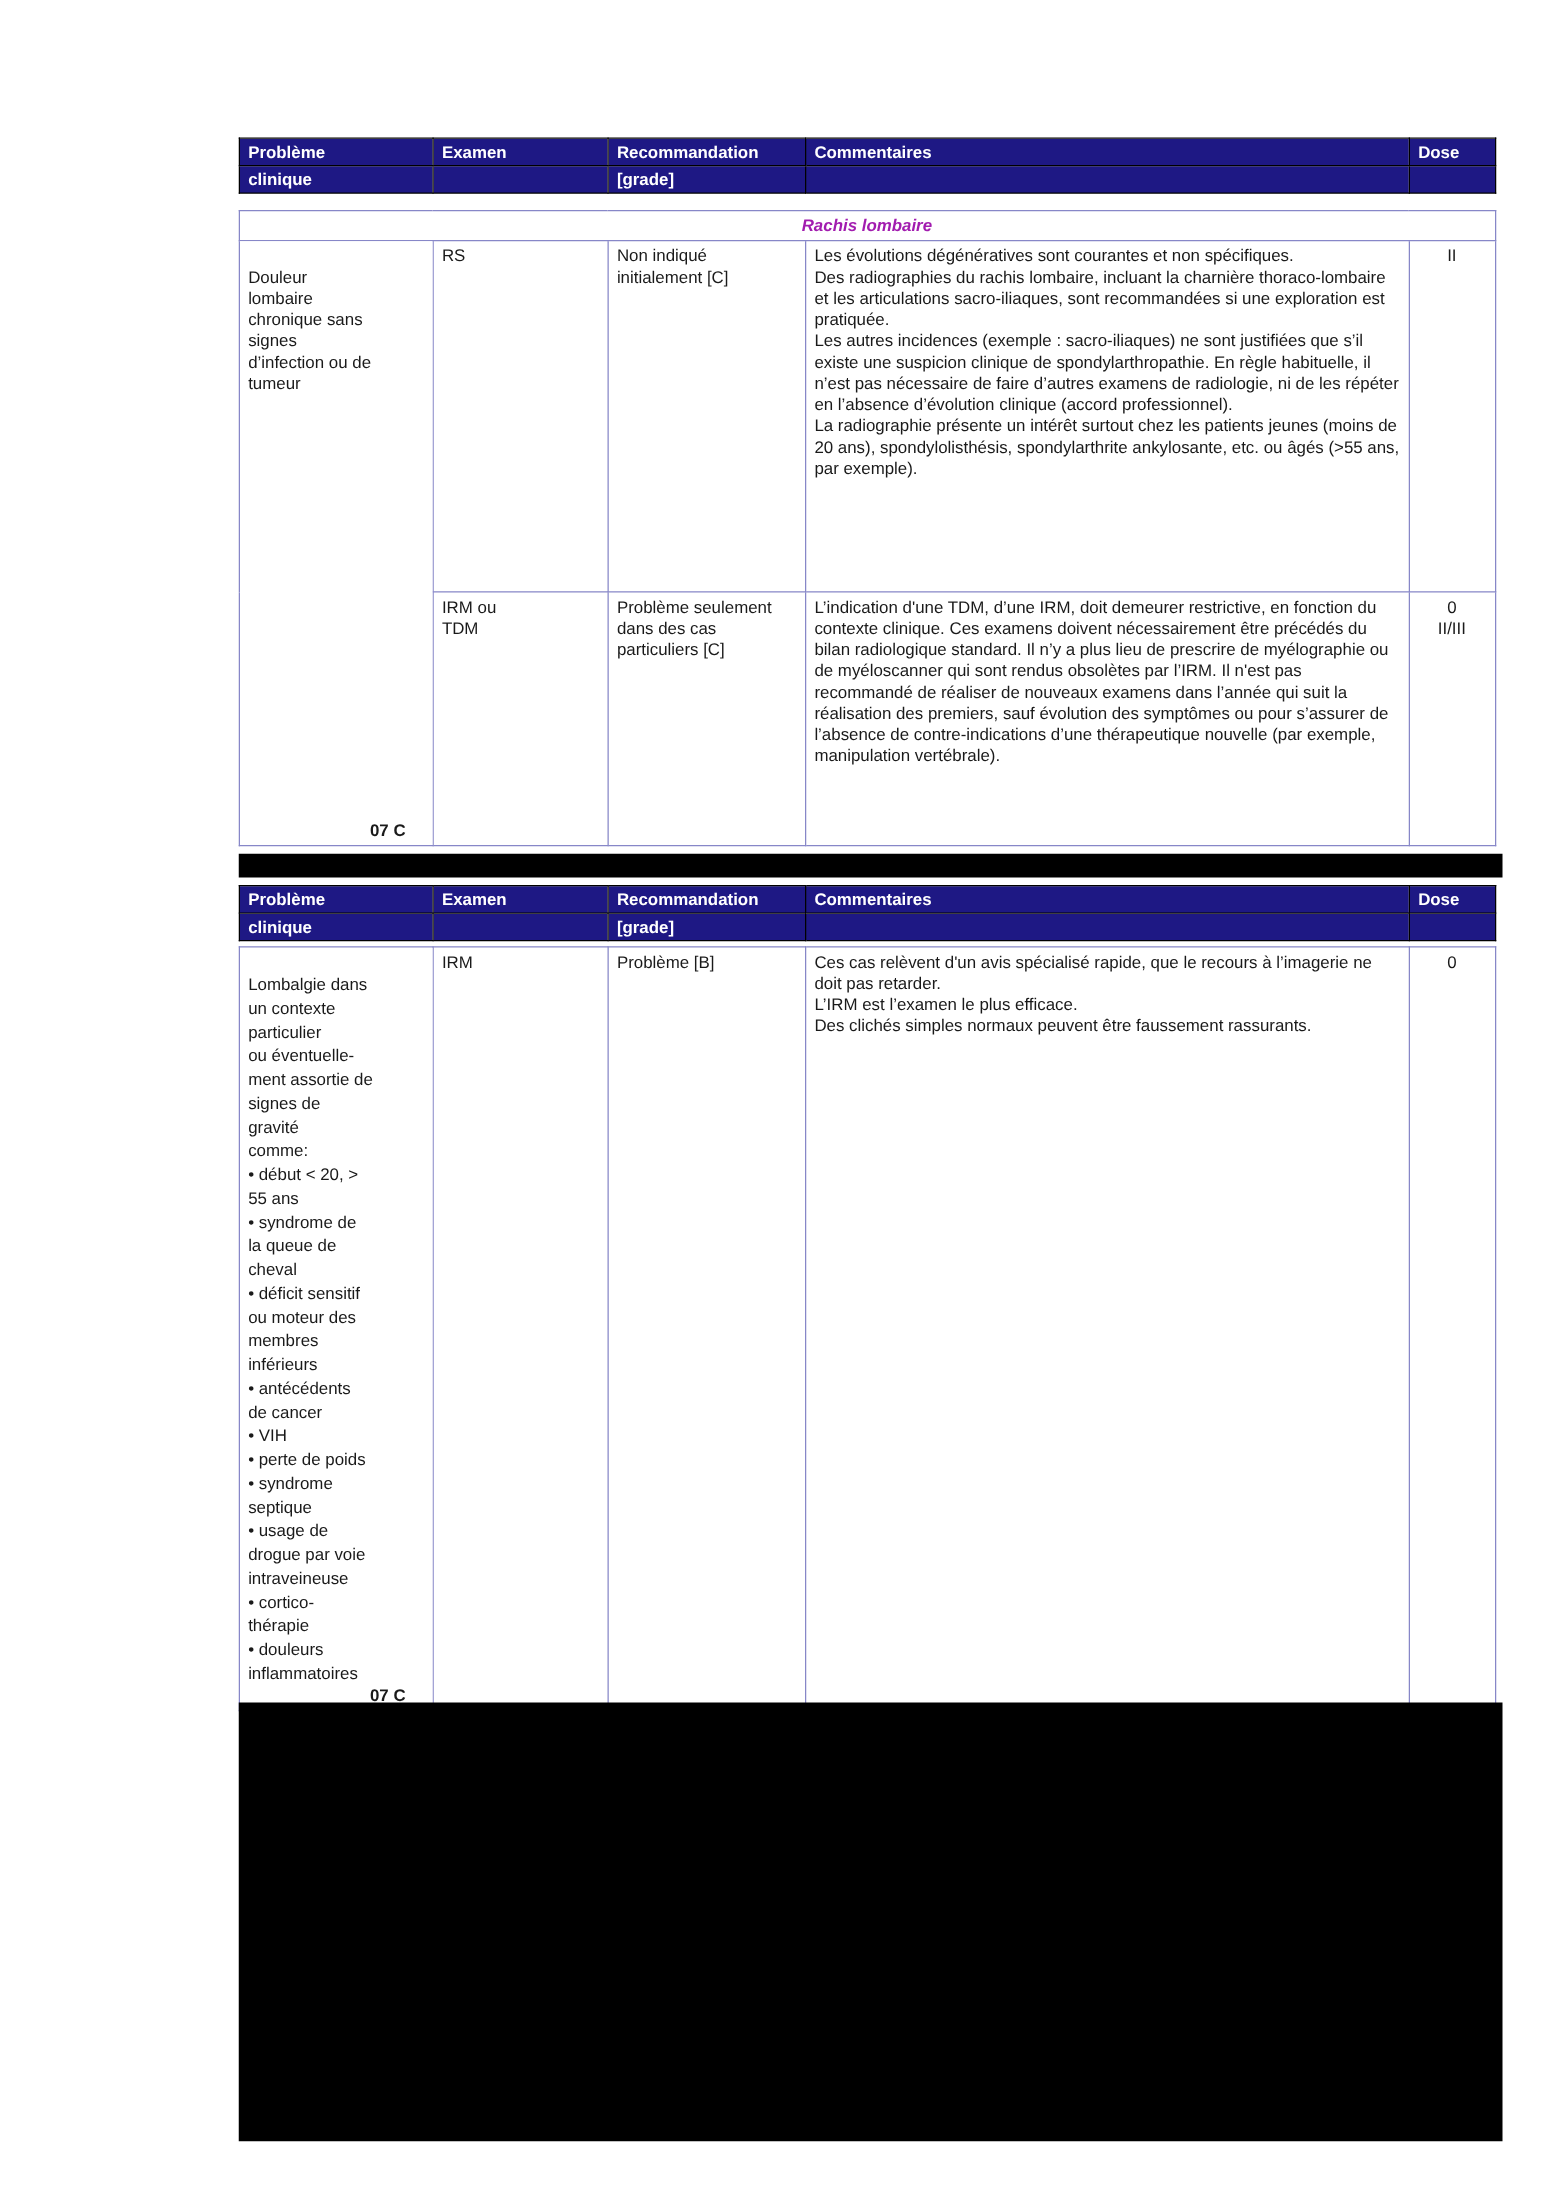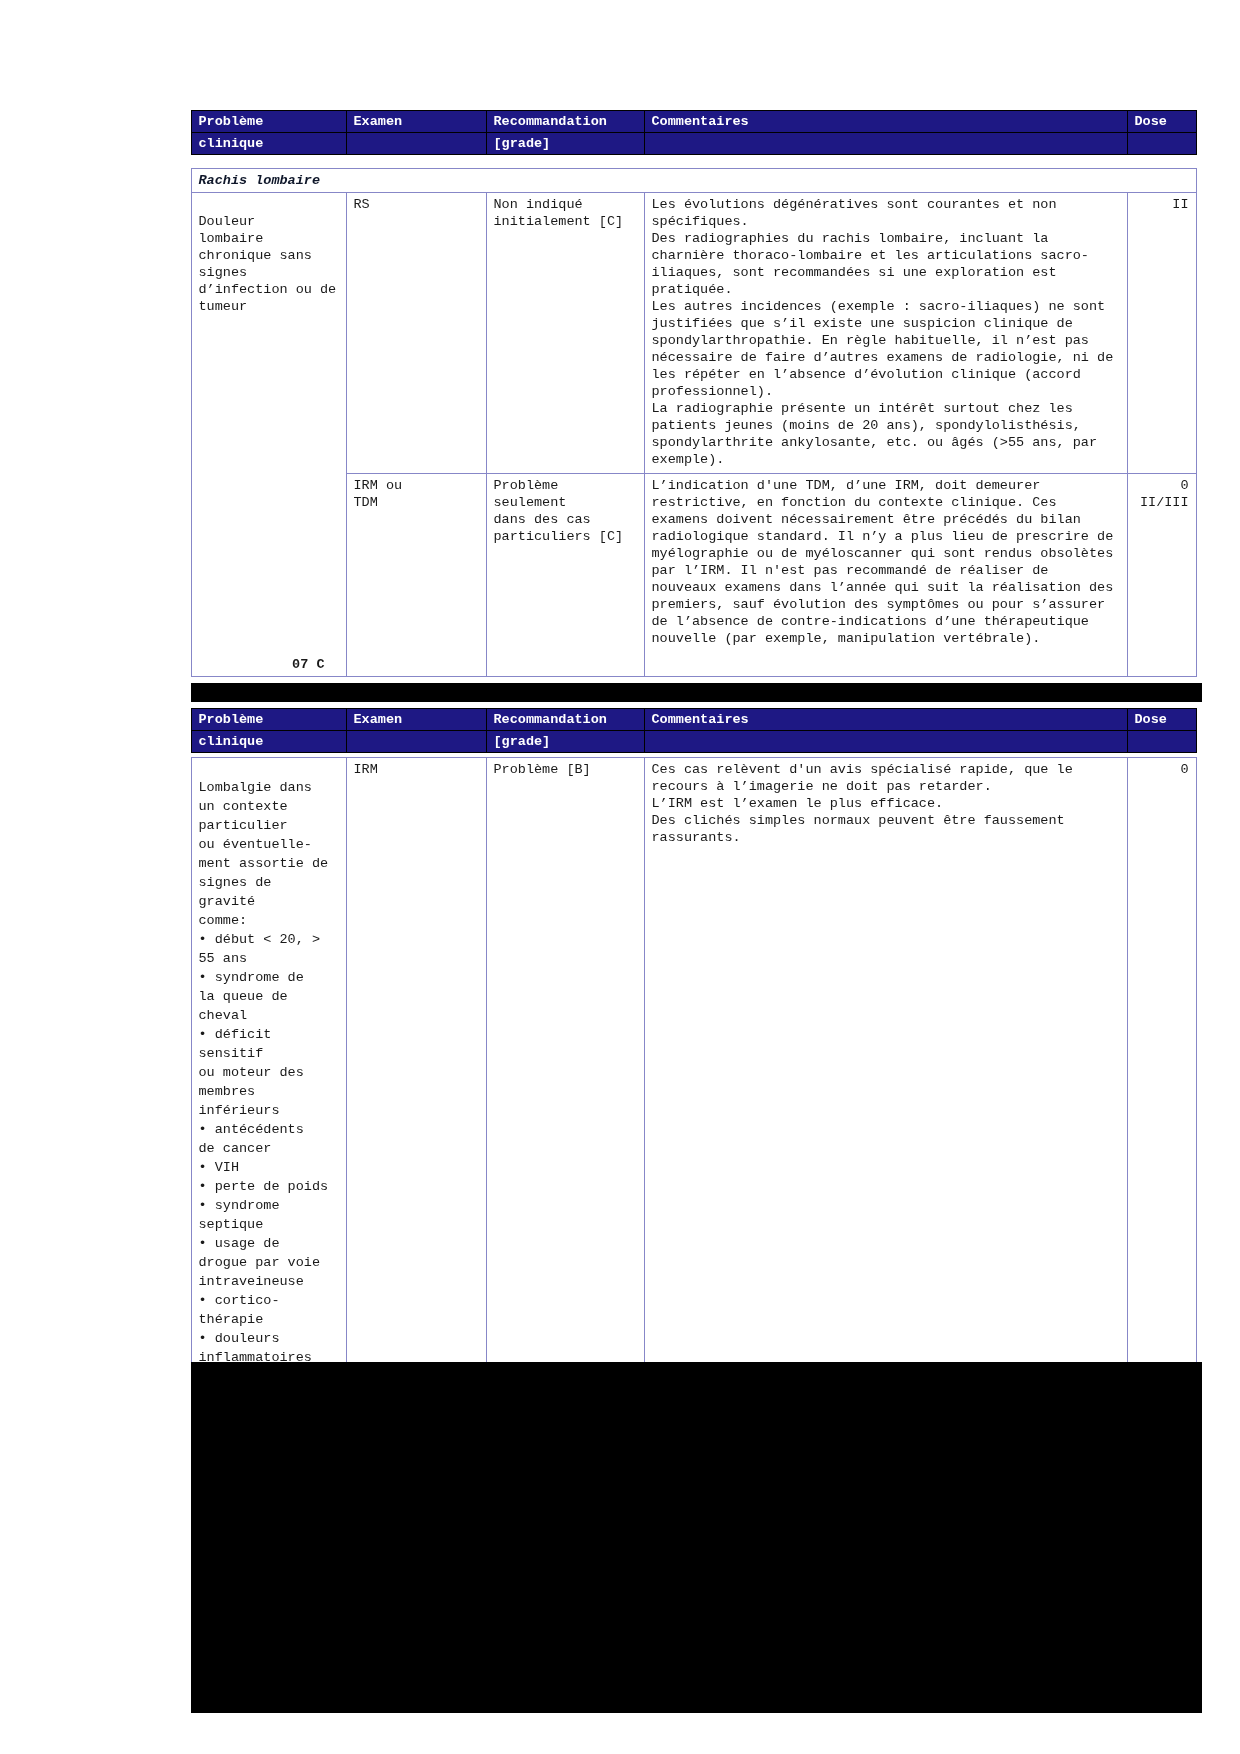--- a/index.html
+++ b/index.html
@@ -2,21 +2,21 @@
 <html style="--header-bg: #1e1884; --header-text: #ffffff; --table-border: #8787c8; --redaction: #000000;"><head>
 <meta charset="utf-8">
 <style>
   * { margin:0; padding:0; box-sizing:border-box; }
   html,body { background:#ffffff; }
   .page {
     position:relative;
     width:1083px; height:1754px;
     margin:0 auto;
     background:#ffffff;
-    font-family:Liberation Mono, monospace;
+    font-family:Liberation Sans, sans-serif;
     color:#1a1a1a;
   }
   table { border-collapse:collapse; table-layout:fixed; position:absolute; left:112px; width:1005px; }
   col.c1{width:155px} col.c2{width:140px} col.c3{width:158px} col.c4{width:483px} col.c5{width:69px}
 
   
   table.hdr td {
     background:var(--header-bg,#1e1884);
     color:var(--header-text,#ffffff);
     border:1px solid #000000;
@@ -38,24 +38,25 @@
     line-height:17px;
     padding:3px 7px;
     vertical-align:top;
   }
   td.section {
     font-weight:bold;
     font-style:italic;
     font-size:14px;
     height:21px;
     padding:2px 7px;
-    color:#0f172a;
+    color:#a21caf;
+    text-align:center;
   }
   .preline { white-space:pre-line; }
-  td.dose { text-align:right; white-space:pre-line; }
+  td.dose { text-align:center; white-space:pre-line; }
   td.problem { position:relative;margin-top:12px; }
   .code {
     position:absolute;
     bottom:3px; right:21px;
     font-weight:bold;
     font-size:13.5px;
   }
   .t2row .problem-inner { line-height:19px; }
 
   .black-band, .black-block {

